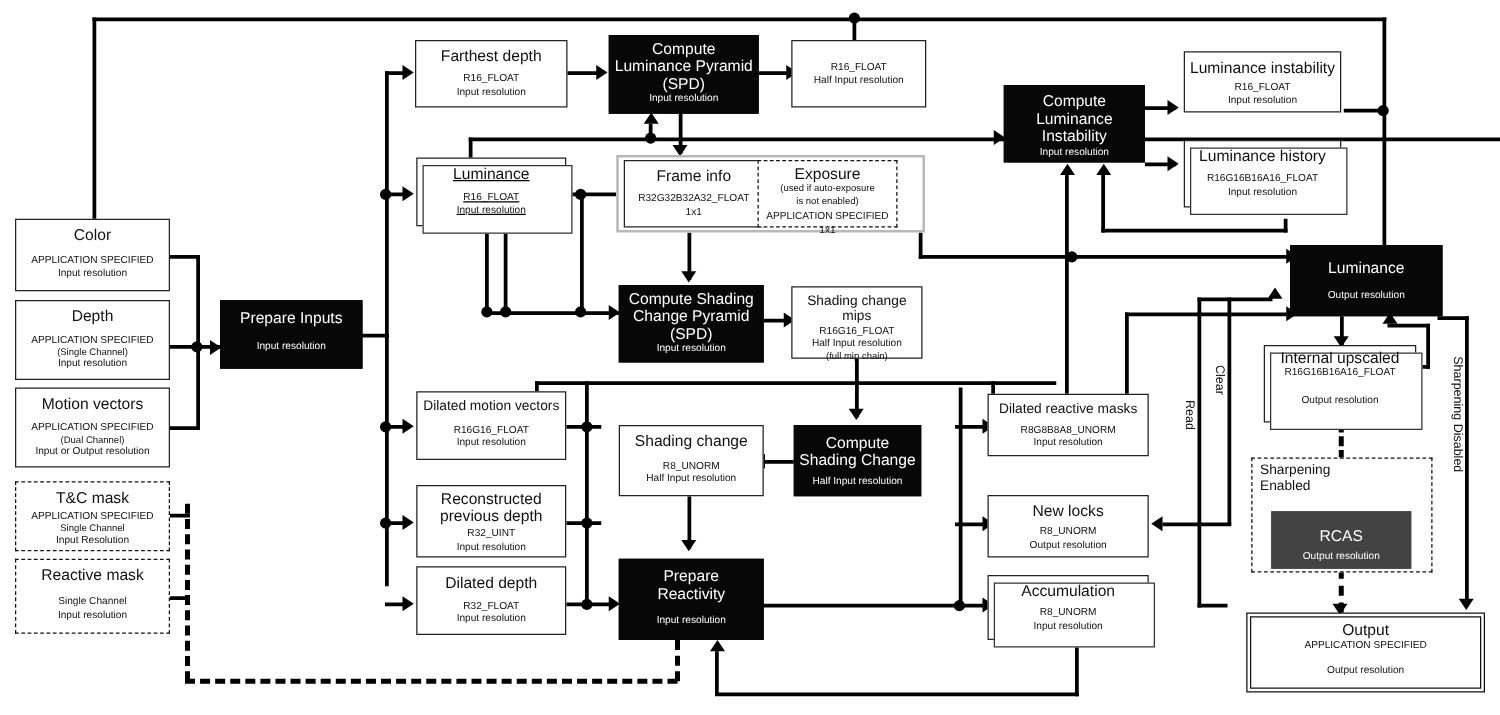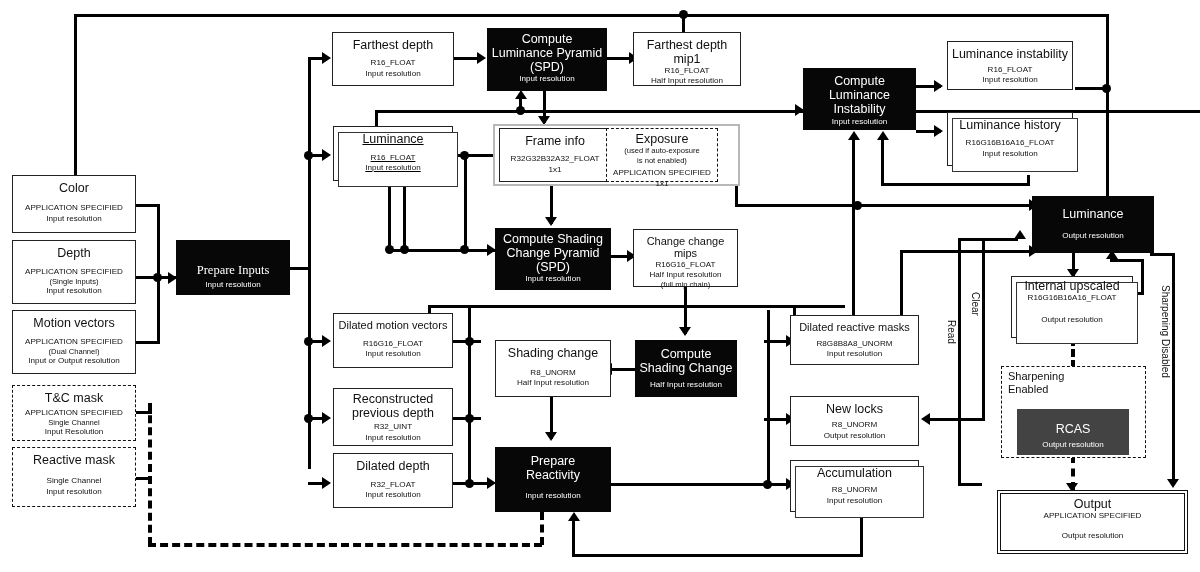--- a/index.html
+++ b/index.html
@@ -238,21 +238,21 @@
     <div class="body">
       <div class="fmt">APPLICATION SPECIFIED</div>
       <div class="res">Input resolution</div>
     </div>
   </div>
 
   <div class="node" style="left:12px;top:240px;width:124px;height:64px;">
     <div class="ttl">Depth</div>
     <div class="body">
       <div class="fmt">APPLICATION SPECIFIED</div>
-      <div class="sub">(Single Inputs)</div>
+      <div class="sub">(Single Channel)</div>
       <div class="res">Input resolution</div>
     </div>
   </div>
 
   <div class="node" style="left:12px;top:310px;width:124px;height:64px;">
     <div class="ttl">Motion vectors</div>
     <div class="body">
       <div class="fmt">APPLICATION SPECIFIED</div>
       <div class="sub">(Dual Channel)</div>
       <div class="res">Input or Output resolution</div>
@@ -270,21 +270,21 @@
 
   <div class="node dashed" style="left:12px;top:447px;width:124px;height:60px;">
     <div class="ttl">Reactive mask</div>
     <div class="body">
       <div class="fmt">Single Channel</div>
       <div class="res">Input resolution</div>
     </div>
   </div>
 
   <div class="node dark" style="left:176px;top:240px;width:114px;height:55px;justify-content:center;">
-    <div class="body" style="flex:0;margin-top:22px;font-family:Liberation Serif, serif;">
+    <div class="body" style="flex:0;margin-top:6px;">
       <div class="ttl" style="white-space:pre-line;">Prepare Inputs</div>
     </div>
     <div class="body">
       <div class="res">Input resolution</div>
     </div>
   </div>
 
   <div class="node" style="left:332px;top:32px;width:122px;height:54px;">
     <div class="ttl">Farthest depth</div>
     <div class="body">
@@ -294,21 +294,20 @@
   </div>
 
   <div class="node dark" style="left:487px;top:28px;width:120px;height:63px;">
     <div class="ttl" style="white-space:pre-line;margin-top:3px;">Compute
 Luminance Pyramid
 (SPD)</div>
     <div class="res" style="margin-bottom:3px;">Input resolution</div>
   </div>
 
   <div class="node" style="left:633px;top:32px;width:108px;height:54px;">
-    <div class="ttl">Farthest depth mip1</div>
     <div class="body">
       <div class="fmt">R16_FLOAT</div>
       <div class="res">Half Input resolution</div>
     </div>
   </div>
 
   <div class="node dark" style="left:803px;top:68px;width:113px;height:62px;">
     <div class="ttl" style="white-space:pre-line;margin-top:5px;">Compute
 Luminance Instability</div>
     <div class="body">
@@ -368,21 +367,21 @@
   </div>
 
   <div class="node dark" style="left:495px;top:228px;width:116px;height:62px;">
     <div class="ttl" style="white-space:pre-line;margin-top:3px;">Compute Shading
 Change Pyramid
 (SPD)</div>
     <div class="res" style="margin-bottom:3px;">Input resolution</div>
   </div>
 
   <div class="node" style="left:633px;top:229px;width:105px;height:58px;">
-    <div class="ttl" style="font-size:11px;">Change change mips</div>
+    <div class="ttl" style="font-size:11px;">Shading change mips</div>
     <div class="body">
       <div class="fmt">R16G16_FLOAT</div>
       <div class="res">Half Input resolution</div>
       <div class="sub">(full mip chain)</div>
     </div>
   </div>
 
   <div class="node stack" style="left:1011px;top:276px;width:122px;height:62px;">
     <div class="ttl" style="margin-top:2px;">Internal upscaled</div>
     <div class="fmt">R16G16B16A16_FLOAT</div>

